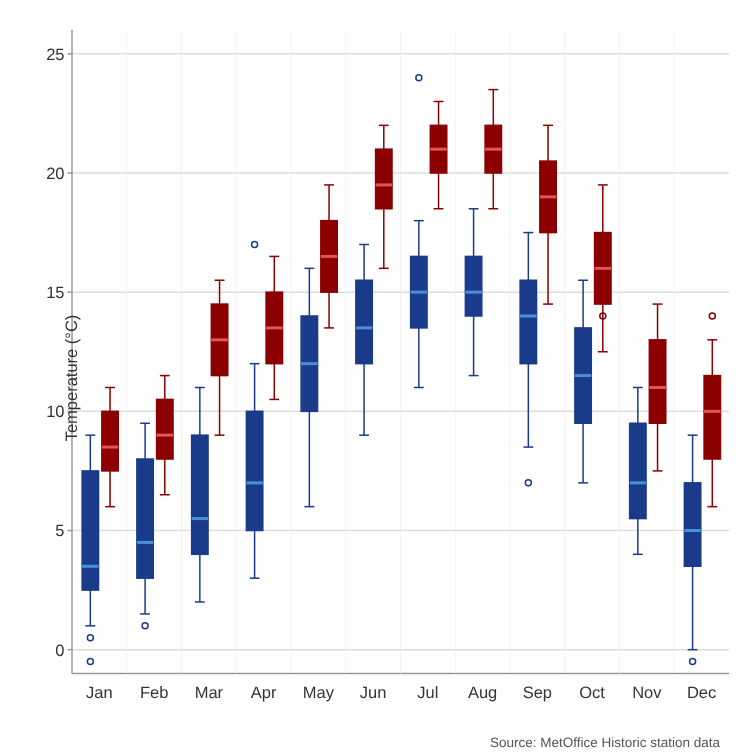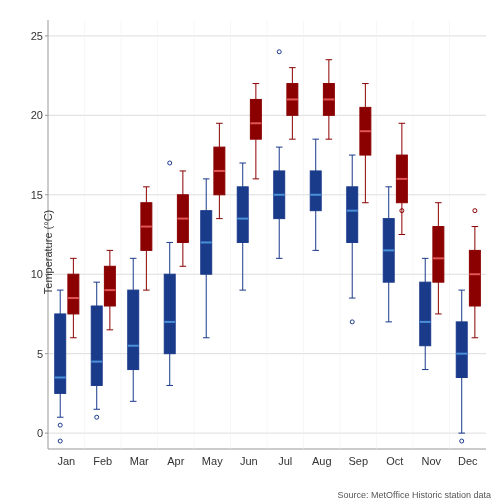--- a/index.html
+++ b/index.html
@@ -26,21 +26,21 @@
       top: 50%;
       transform: translateY(-50%) rotate(-90deg);
       transform-origin: center center;
       font-size: 11px;
       color: #333;
       white-space: nowrap;
     }
     .source-text {
       position: absolute;
       bottom: 4px;
-      right: 13px;
+      right: 24px;
       font-size: 9px;
       color: #555;
     }
   </style>
 </head>
 <body>
 
 <div class="chart-container">
   <svg id="main-chart" width="504" height="504">
       <line x1="48" x2="486" y1="433.1111111111111" y2="433.1111111111111" stroke="#ddd" stroke-width="1"></line>

